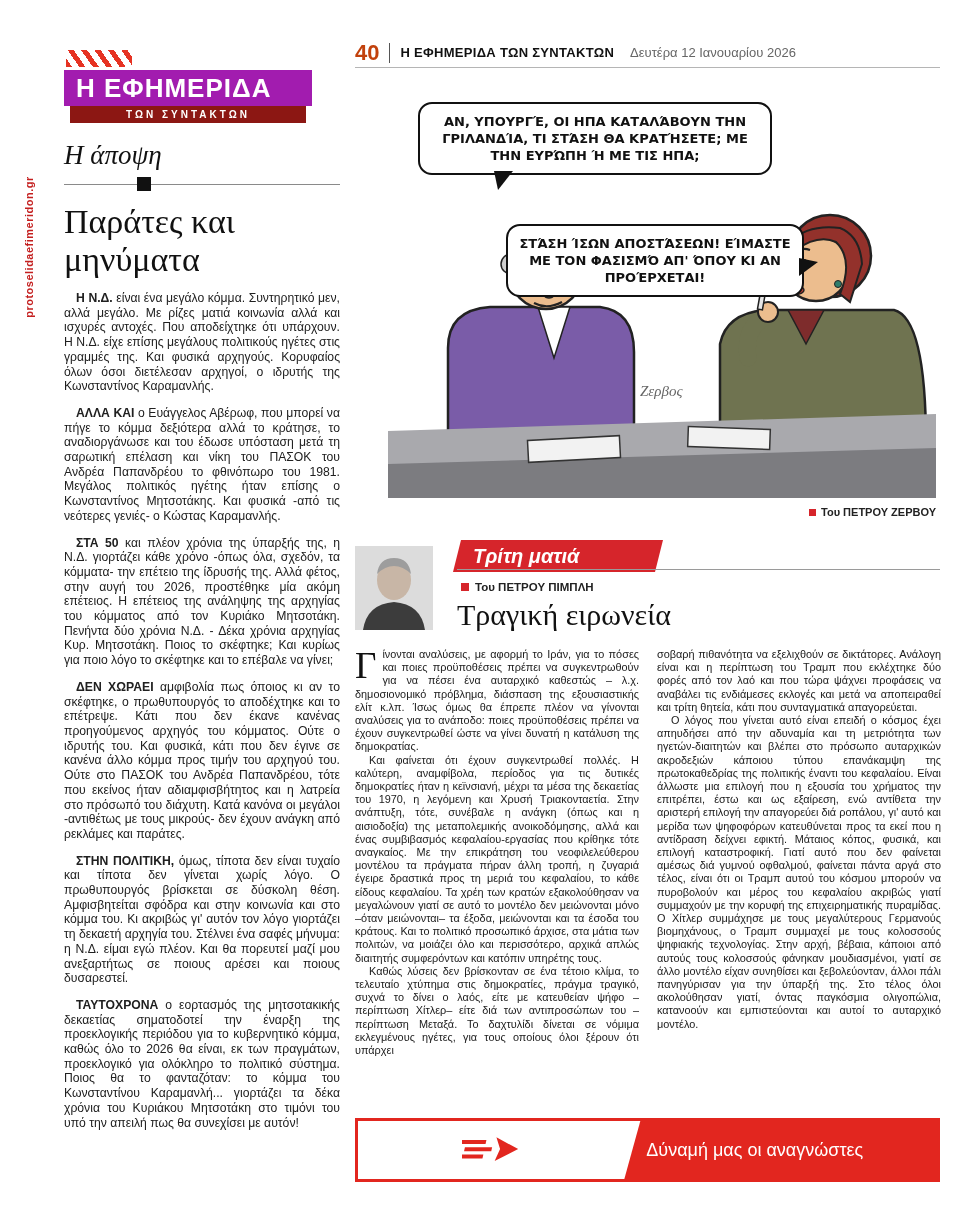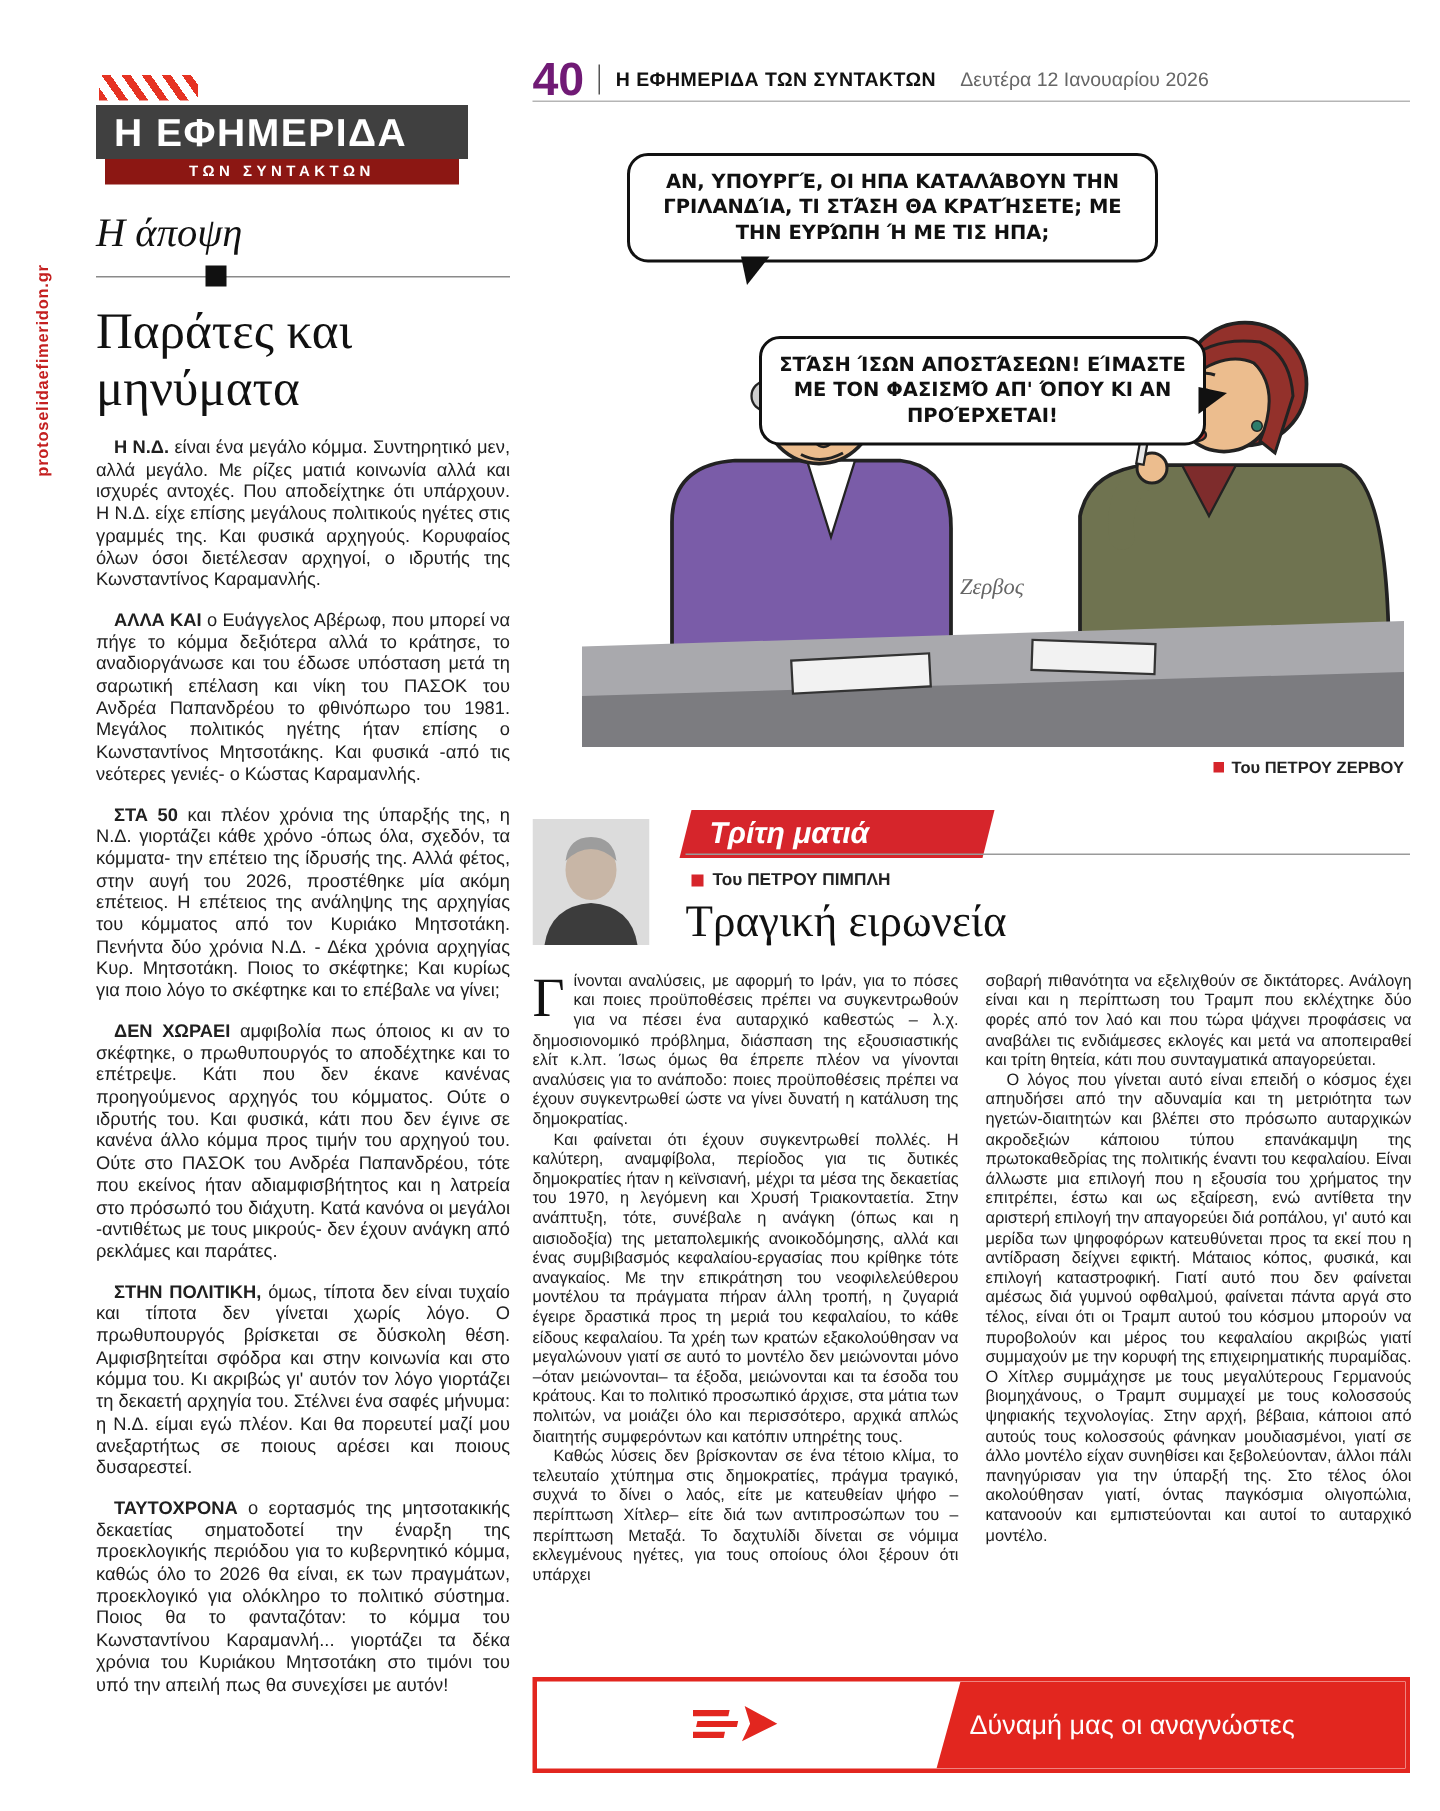--- a/index.html
+++ b/index.html
@@ -8,41 +8,41 @@
   .page { position:relative; width:960px; height:1207px; background:#fff; overflow:hidden; margin:0 auto; }
 
   
   .watermark { position:absolute; left:-55px; top:240px; width:170px; height:14px; text-align:center;
     transform:rotate(-90deg); color:#c41f1f; font-size:11px; font-weight:bold; letter-spacing:0.5px; }
 
   
   .masthead { position:absolute; left:64px; top:70px; width:248px; }
   .masthead-stripes { position:absolute; top:-20px; left:2px; width:66px; height:17px;
     background:repeating-linear-gradient(55deg,#e63323 0 5px,transparent 5px 11px); }
-  .masthead-box { height:36px; background:#404040; display:flex; align-items:center; padding-left:12px; }
+  .masthead-box { height:36px; background:#a21caf; display:flex; align-items:center; padding-left:12px; }
   .masthead-box span { color:#fff; font-weight:bold; font-size:26px; letter-spacing:1px; }
   .masthead-sub { height:17px; background:#8c1713; margin:0 6px; display:flex; align-items:center; justify-content:center; }
   .masthead-sub span { color:#fff; font-weight:bold; font-size:10px; letter-spacing:3px; }
 
   
   .opinion-section-title { position:absolute; left:64px; top:140px; font-family:"Liberation Serif", serif;
     font-style:italic; font-size:27px; color:#111; }
   .opinion-divider { position:absolute; left:64px; top:184px; width:276px; height:1px; background:#8a8a8a; }
   .divider-square { position:absolute; left:137px; top:177px; width:14px; height:14px; background:#111; }
   .opinion-title { position:absolute; left:64px; top:203px; width:288px; font-family:"Liberation Serif", serif;
     font-size:34px; line-height:38px; color:#111; font-weight:normal; }
   .opinion-body { position:absolute; left:64px; top:291px; width:276px; height:898px; overflow:hidden;
     font-size:12.2px; line-height:14.7px; text-align:justify; color:#202020; }
   .opinion-body p { margin:0 0 12px 0; }
   .opinion-body strong { font-weight:bold;padding-left:12px; }
 
   
   .page-header { position:absolute; left:355px; top:38px; width:585px; height:30px;
     border-bottom:1px solid #b5b5b5; display:flex; align-items:center; gap:10px; }
-  .page-number { font-size:31px; font-weight:bold; color:#701a75; }
+  .page-number { font-size:22px; font-weight:bold; color:#c2410c; }
   .header-vline { width:1px; height:20px; background:#555; }
   .paper-name { font-size:13px; font-weight:bold; color:#111; letter-spacing:0.3px; }
   .header-date { font-size:13px; color:#666; margin-left:6px; }
 
   
   .cartoon { position:absolute; left:388px; top:96px; width:548px; height:402px; background:#fff; }
   .cartoon svg { position:absolute; left:0; top:0; }
   .bubble { position:absolute; background:#fff; border:2.5px solid #111; border-radius:14px;
     padding:9px 10px; font-family:"DejaVu Sans", sans-serif; font-weight:bold; font-size:13px;
     line-height:17px; text-align:center; text-transform:uppercase; color:#111; }

